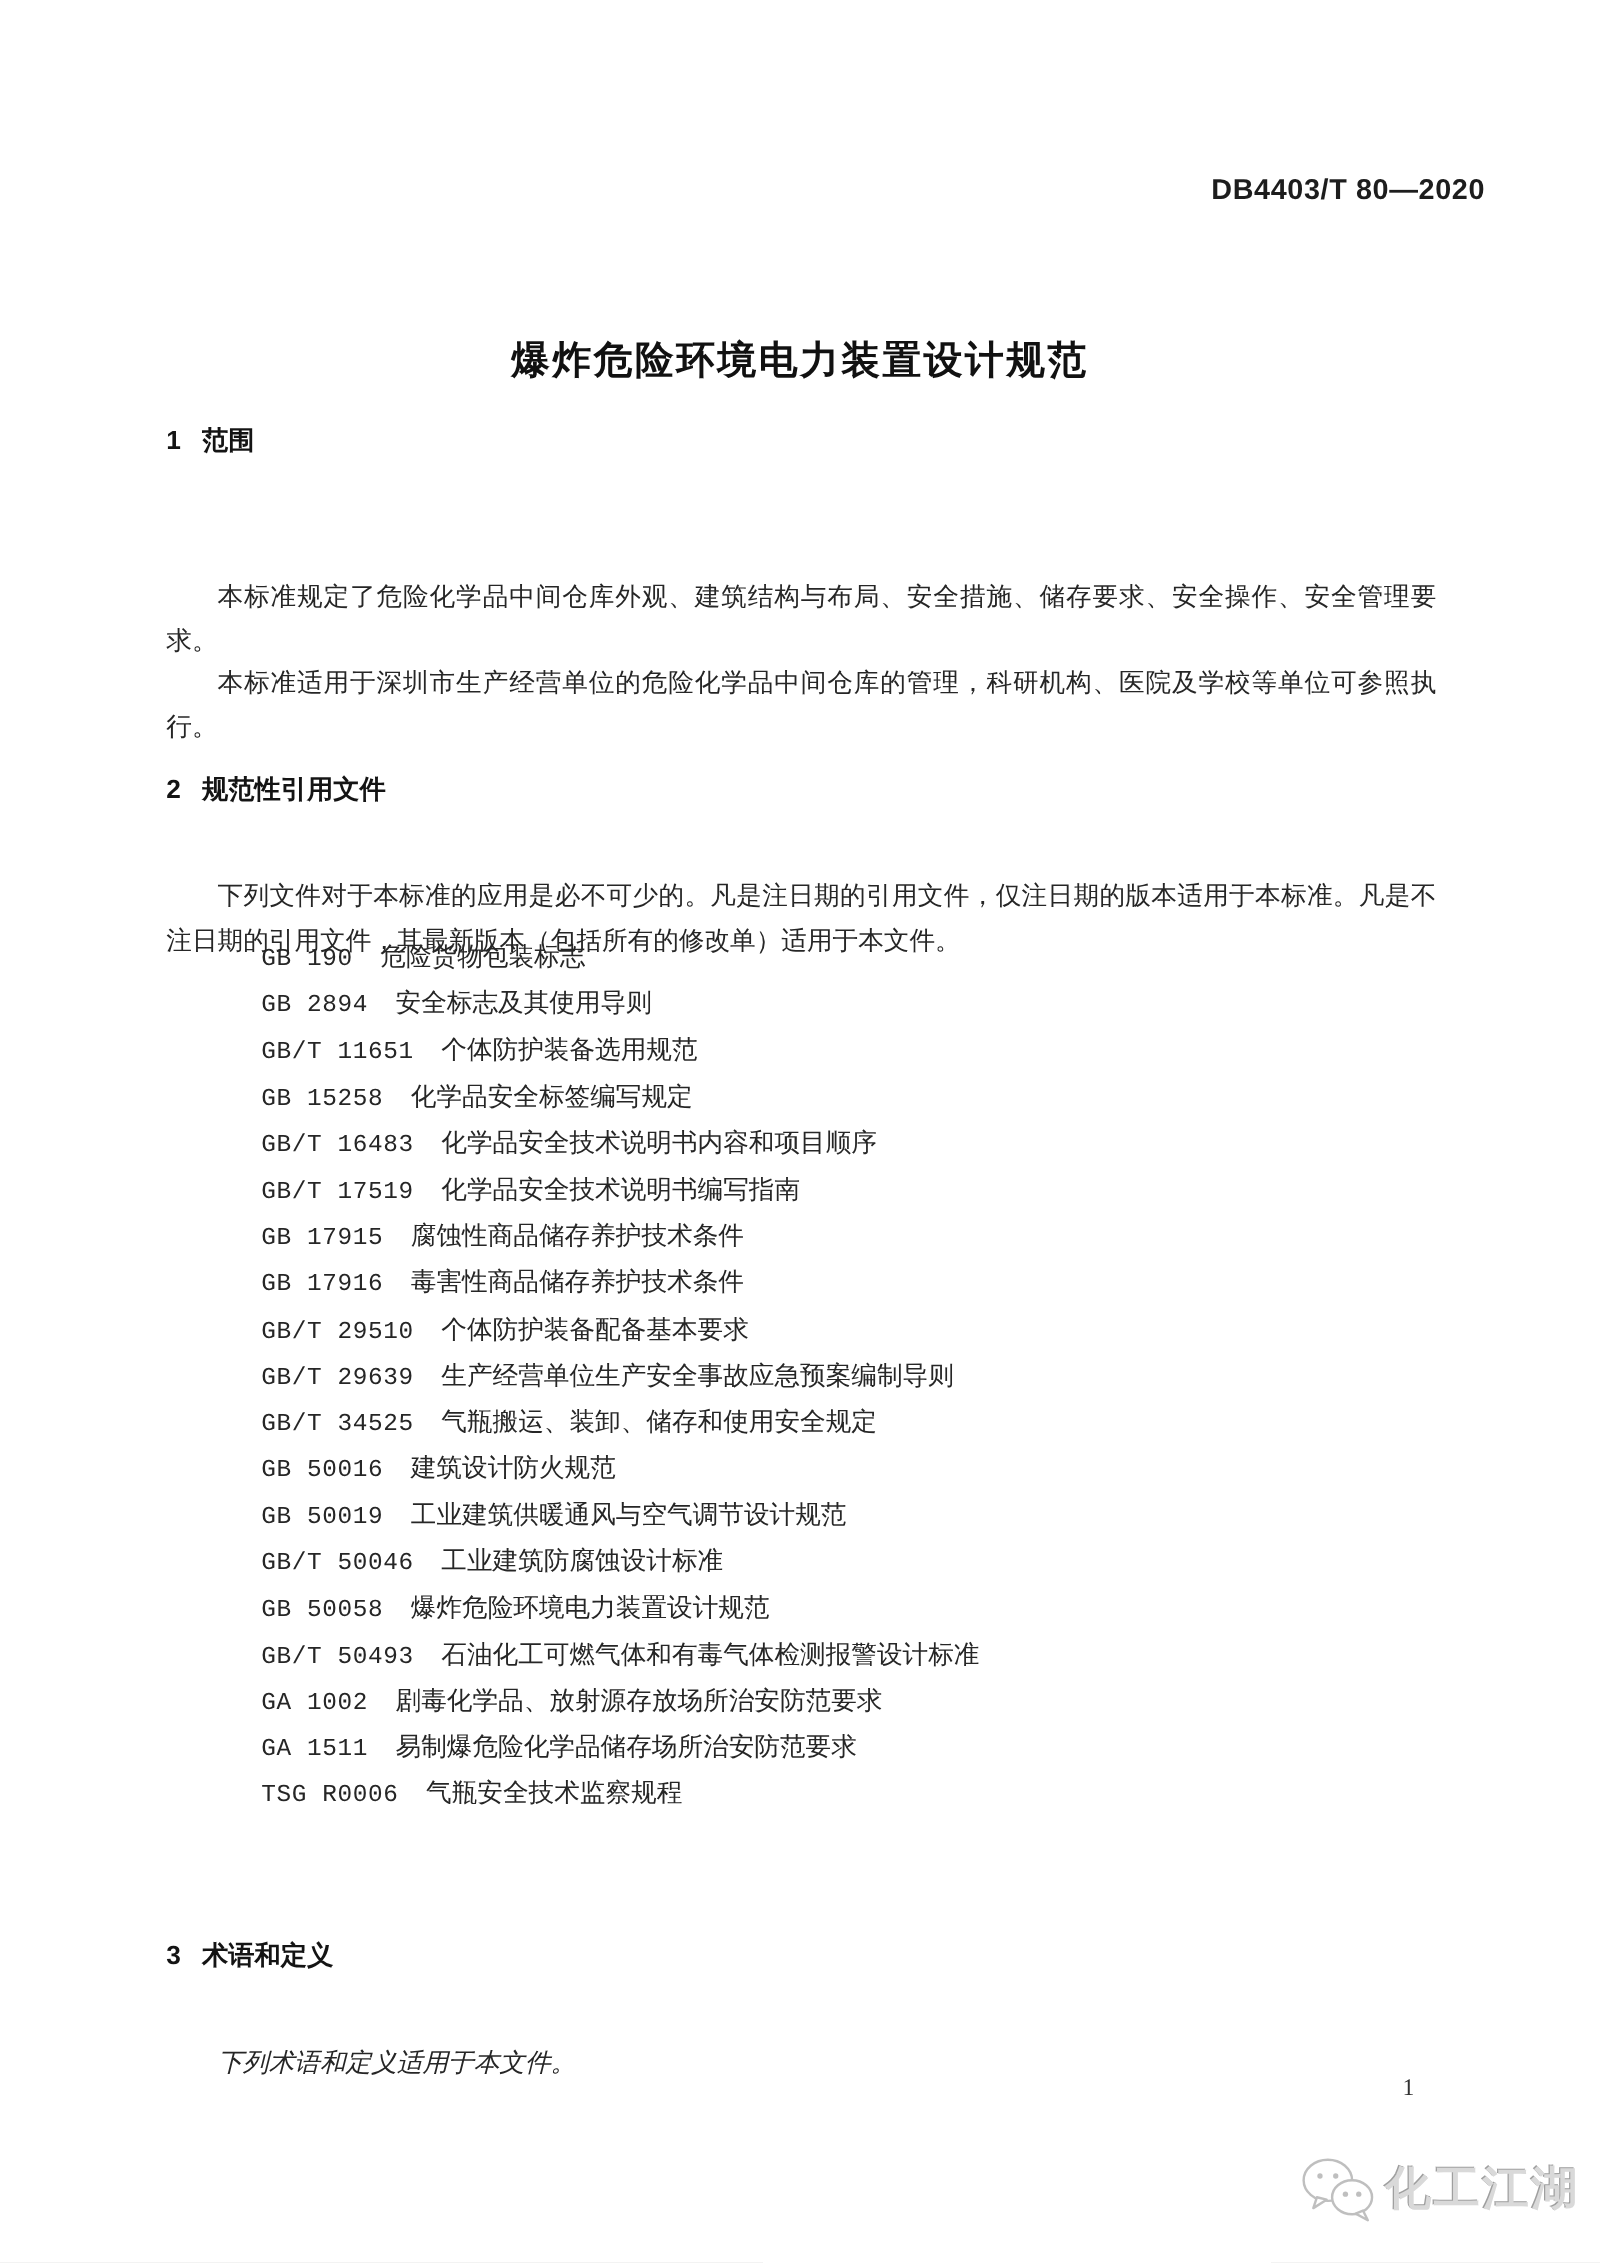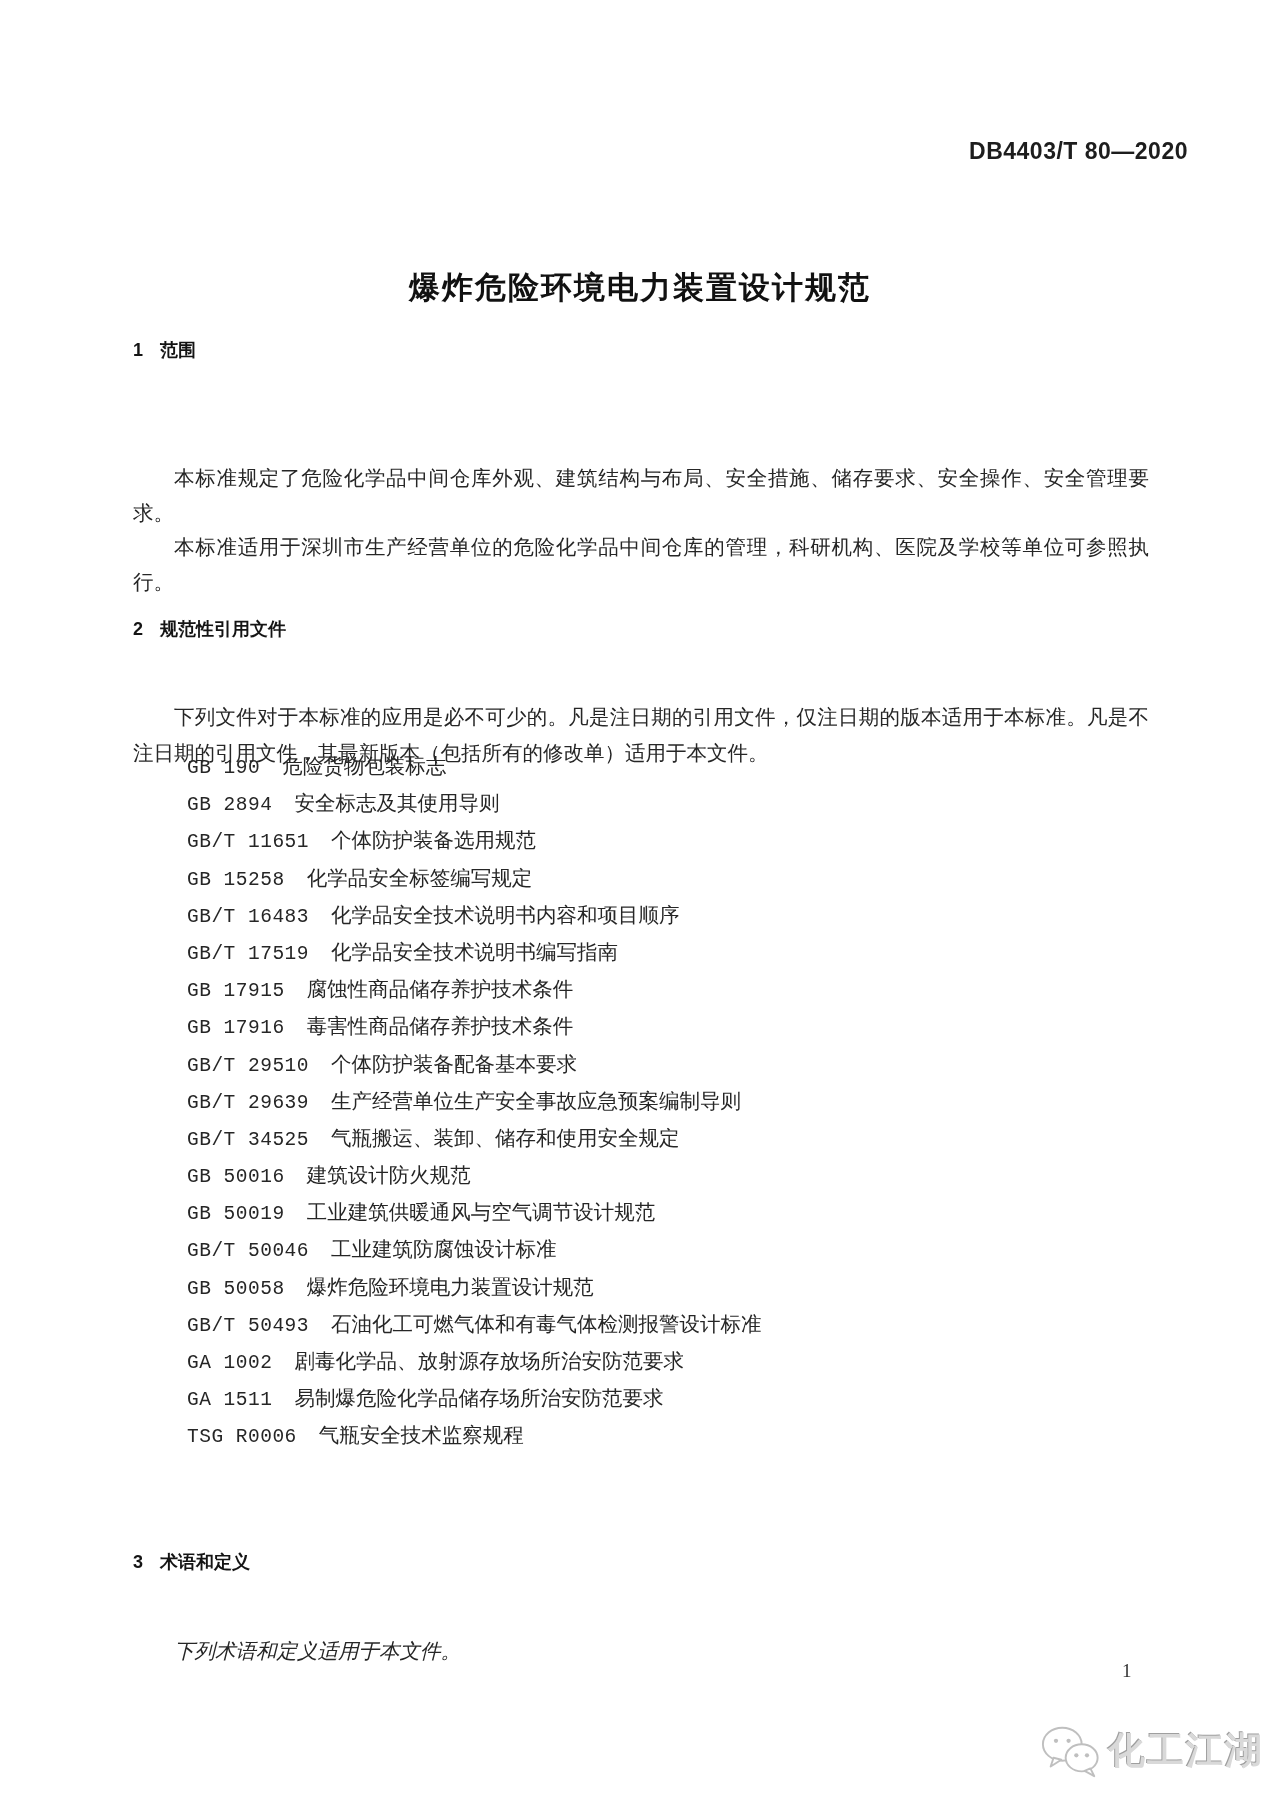--- a/index.html
+++ b/index.html
@@ -30,21 +30,21 @@
     font-weight:bold;
     font-size:31px;
     letter-spacing:2px;
     color:#111;
   }
   .sec-heading{
     position:absolute;
     left:133px;
     font-family:"Liberation Sans", sans-serif;
     font-weight:bold;
-    font-size:18px;
+    font-size:21px;
     color:#141414;
   }
   .sec-heading .num{display:inline-block;margin-right:17px;}
   .sec1-h{top:338px;}
   .sec2-h{top:617px;}
   .sec3-h{top:1550px;}
   .body-para{
     position:absolute;
     left:133px; width:1016px;
     font-size:20.5px;
@@ -67,20 +67,21 @@
     height:37.2px;
     line-height:37.2px;
     padding-left:54px;
     white-space:nowrap;
   }
   .ref-code{
     font-family:"Liberation Mono", monospace;
     font-size:19.5px;
     letter-spacing:0.5px;
     margin-right:22px;
+    margin-left:22px;
   }
   .page-number{
     position:absolute;
     top:1660px; left:1122px;
     font-size:19px;
     color:#333;
   }
   .watermark{
     position:absolute;
     top:1722px; left:1040px;

